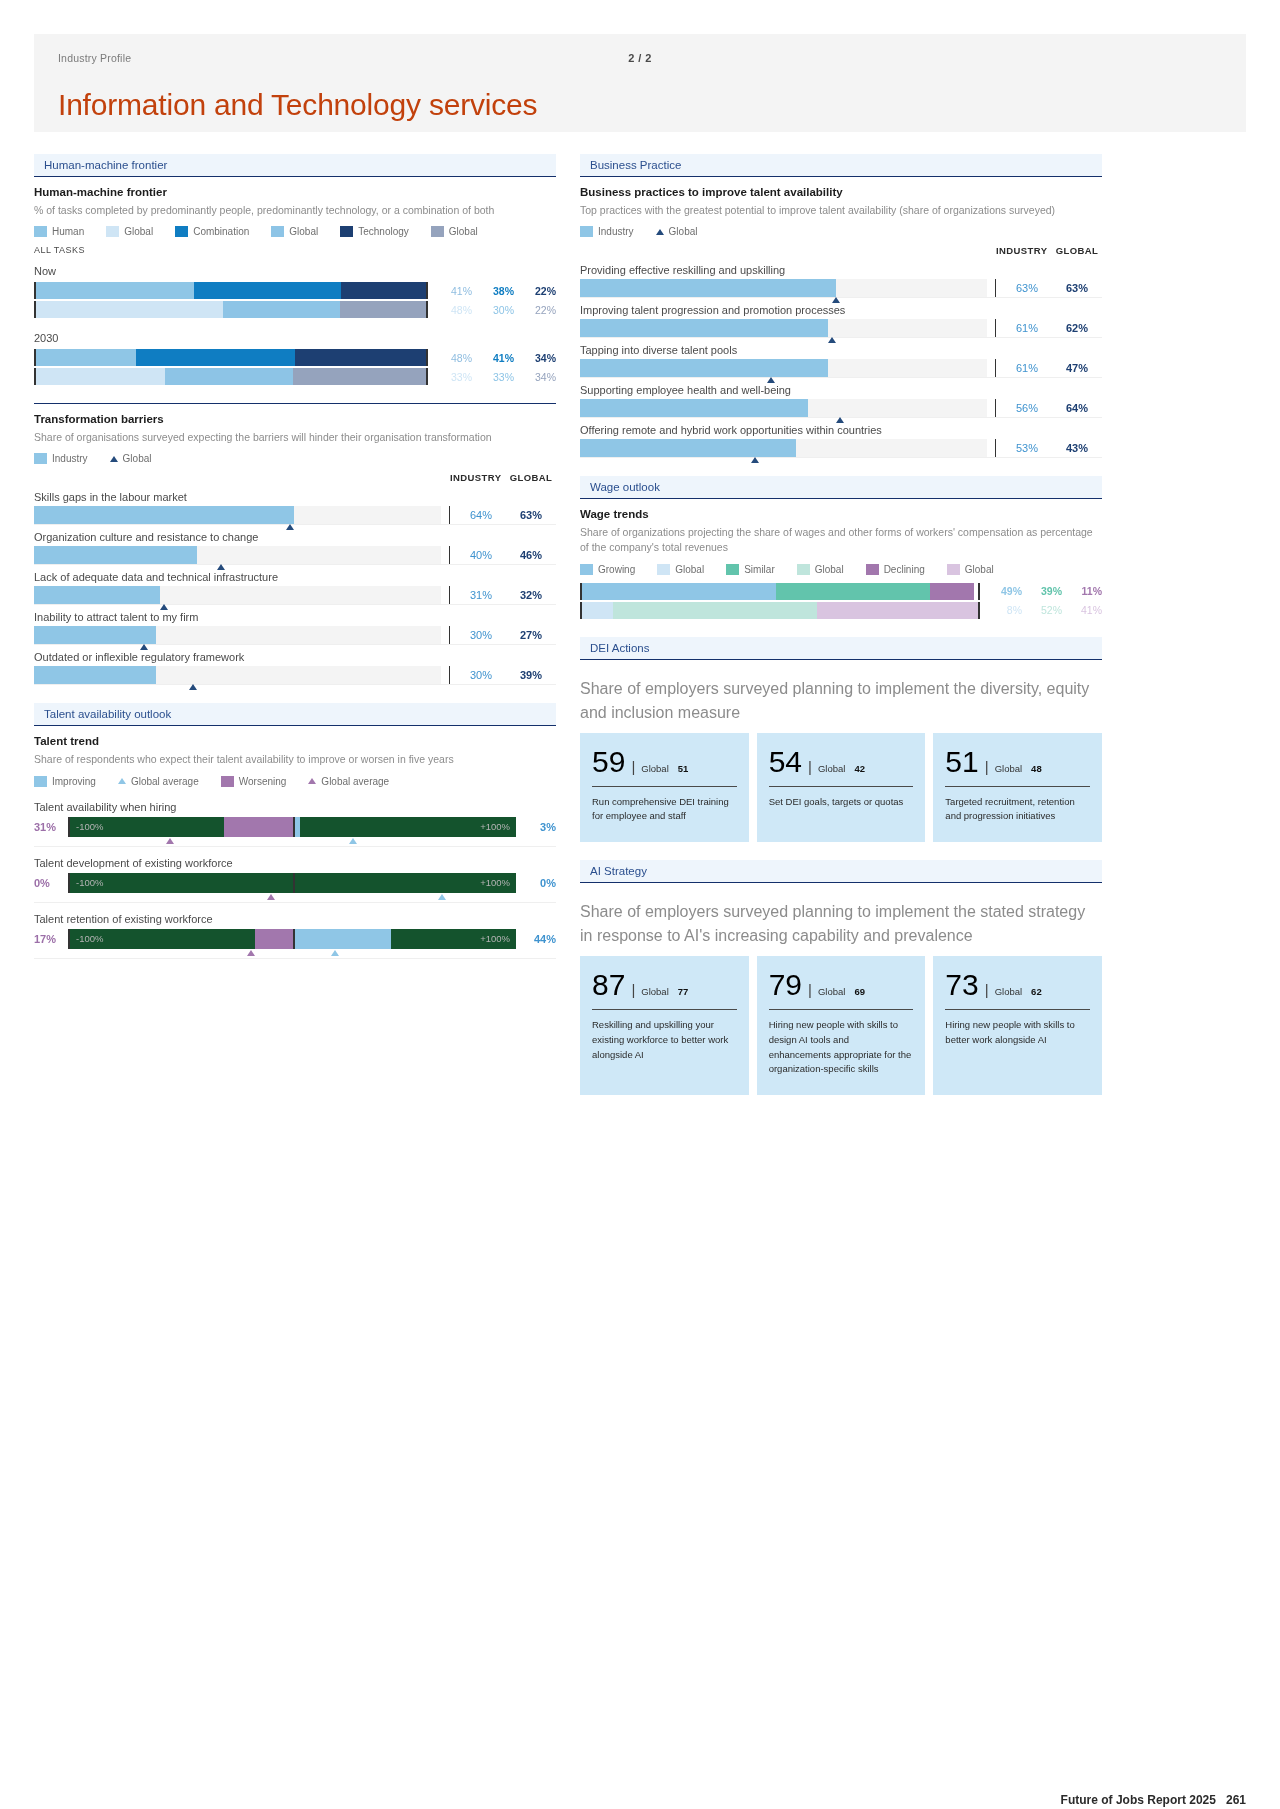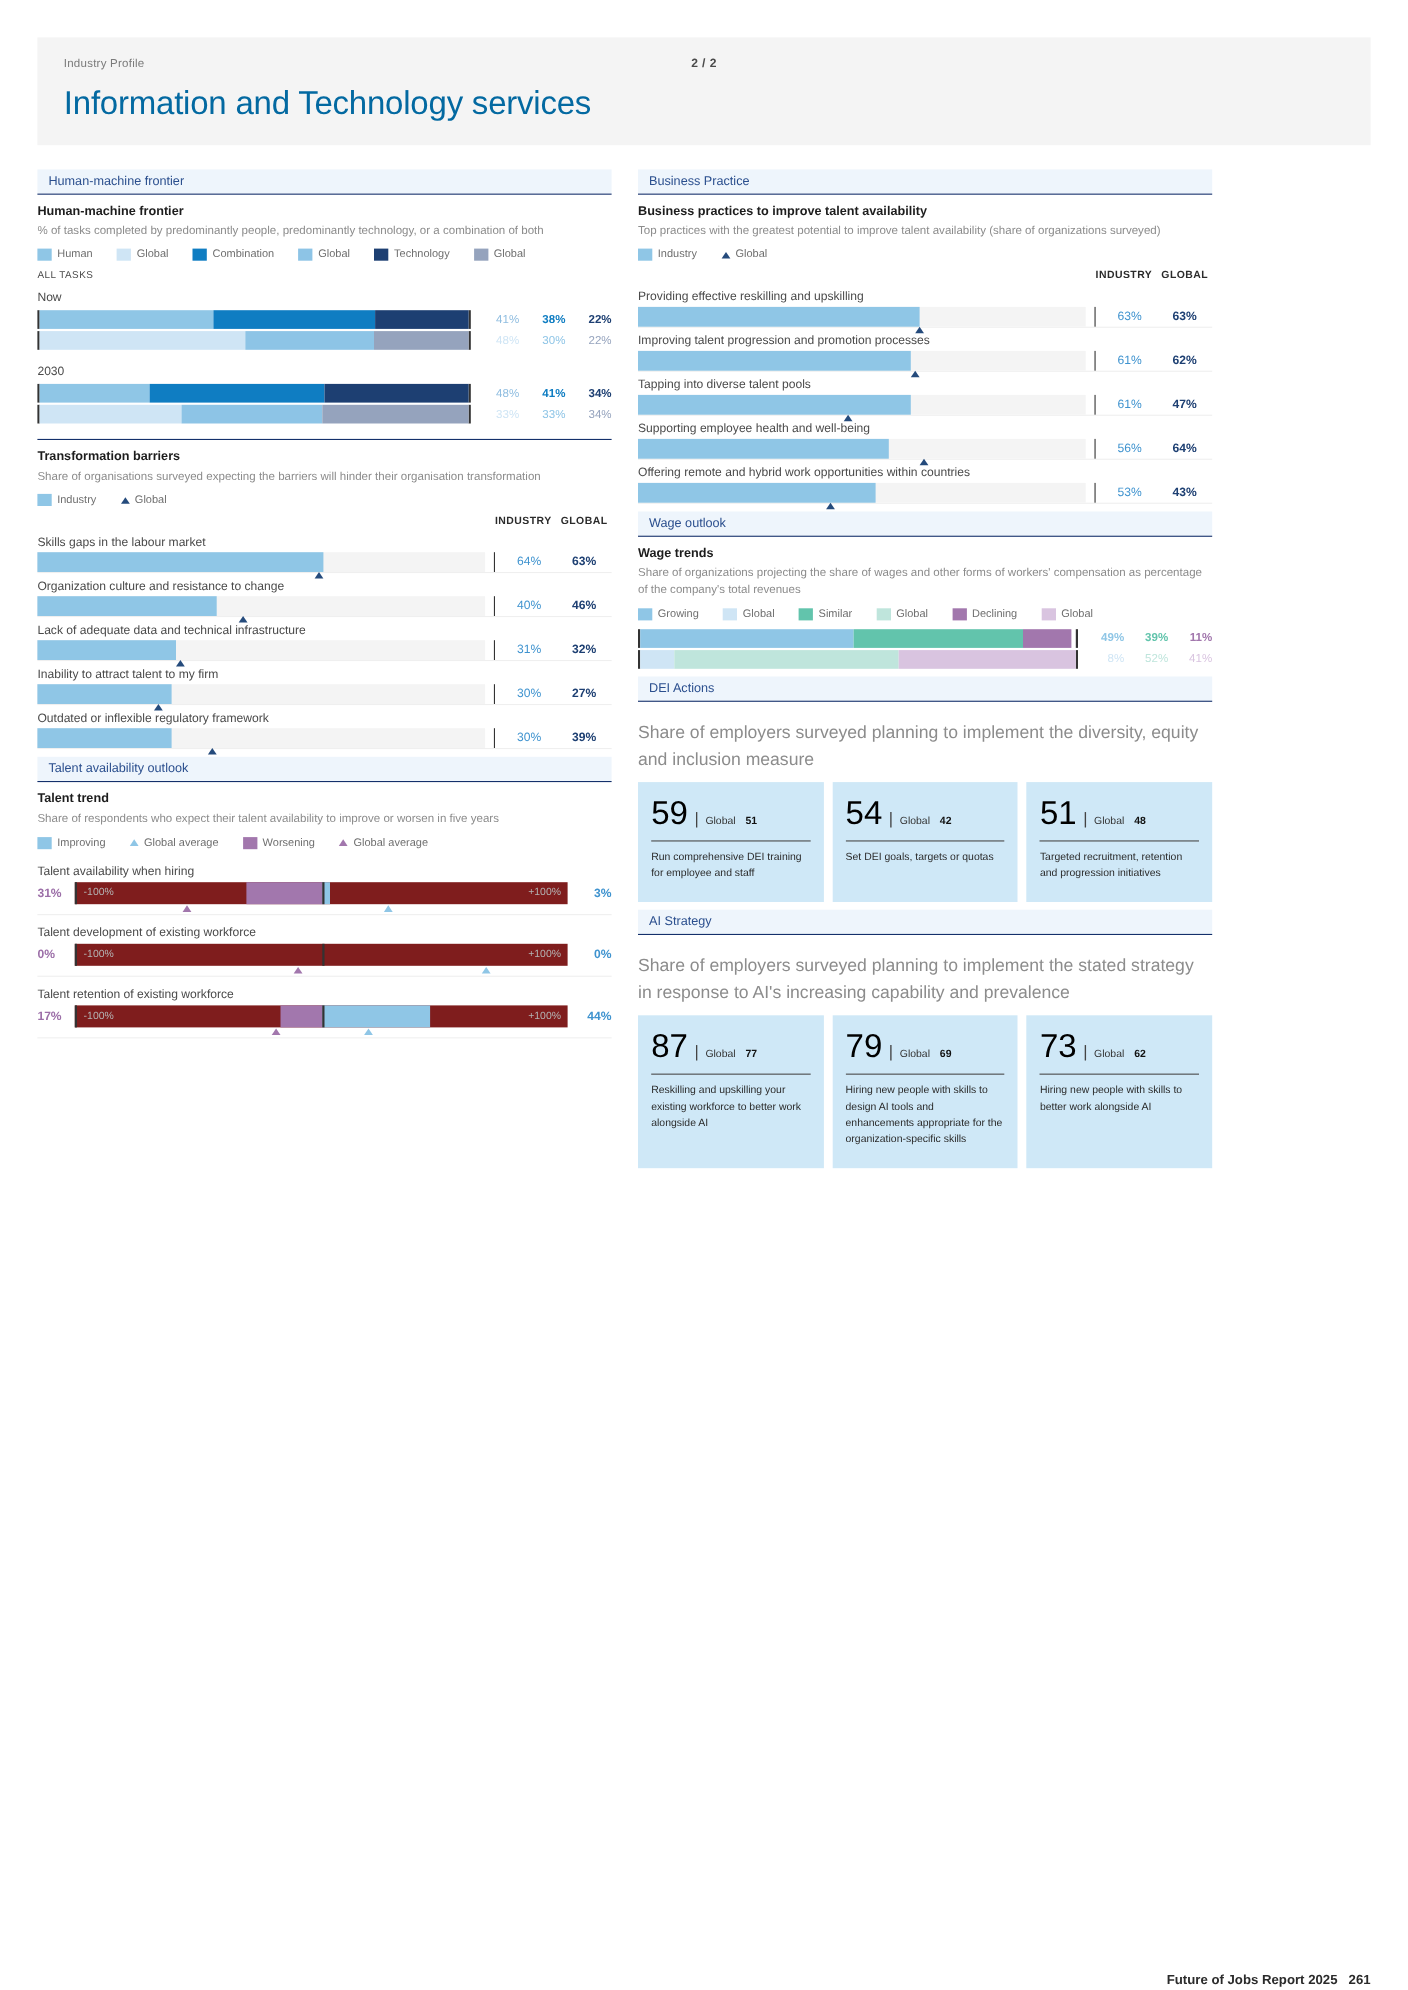--- a/index.html
+++ b/index.html
@@ -35,37 +35,37 @@
     top: 18px;
     left: 0;
     width: 100%;
     text-align: center;
     font-size: 11px;
     font-weight: bold;
     color: #4a4a4a;
     letter-spacing: .4px;
   }
   .header-title {
-    margin-top: 14px;
+    margin-top: 24px;
     font-size: 30px;
     font-weight: 400;
-    color: #0369a1;
+    color: #c2410c;
     letter-spacing: -.2px;
   }
 
   
   .cols {
     display: flex;
     gap: 24px;
     margin: 22px 34px 0 34px;
   }
   .col { width: 522px; flex: 0 0 522px; }
 
   
-  .panel { margin-bottom: 7px; }
+  .panel { margin-bottom: 18px; }
   .panel-tab {
     background: #eef5fc;
     height: 22px;
     display: flex;
     align-items: center;
     padding-left: 10px;
     font-size: 11.5px;
     color: #2b4f8e;
   }
   .panel-rule {
@@ -220,21 +220,21 @@
   .tt-left {
     width: 34px;
     font-size: 11px;
     color: #9c6fa8;
     font-weight: bold;
   }
   .tt-scale {
     position: relative;
     flex: 1;
     height: 20px;
-    background: #7f1d1d;
+    background: #14532d;
     border-left: 2px solid #333;
   }
   .tt-end {
     position: absolute; top: 4px;
     font-size: 9.5px; color: #b4b4b4;
   }
   .tt-end.l { left: 6px; }
   .tt-end.r { right: 6px; }
   .tt-neg {
     position: absolute; top: 0; height: 100%;

